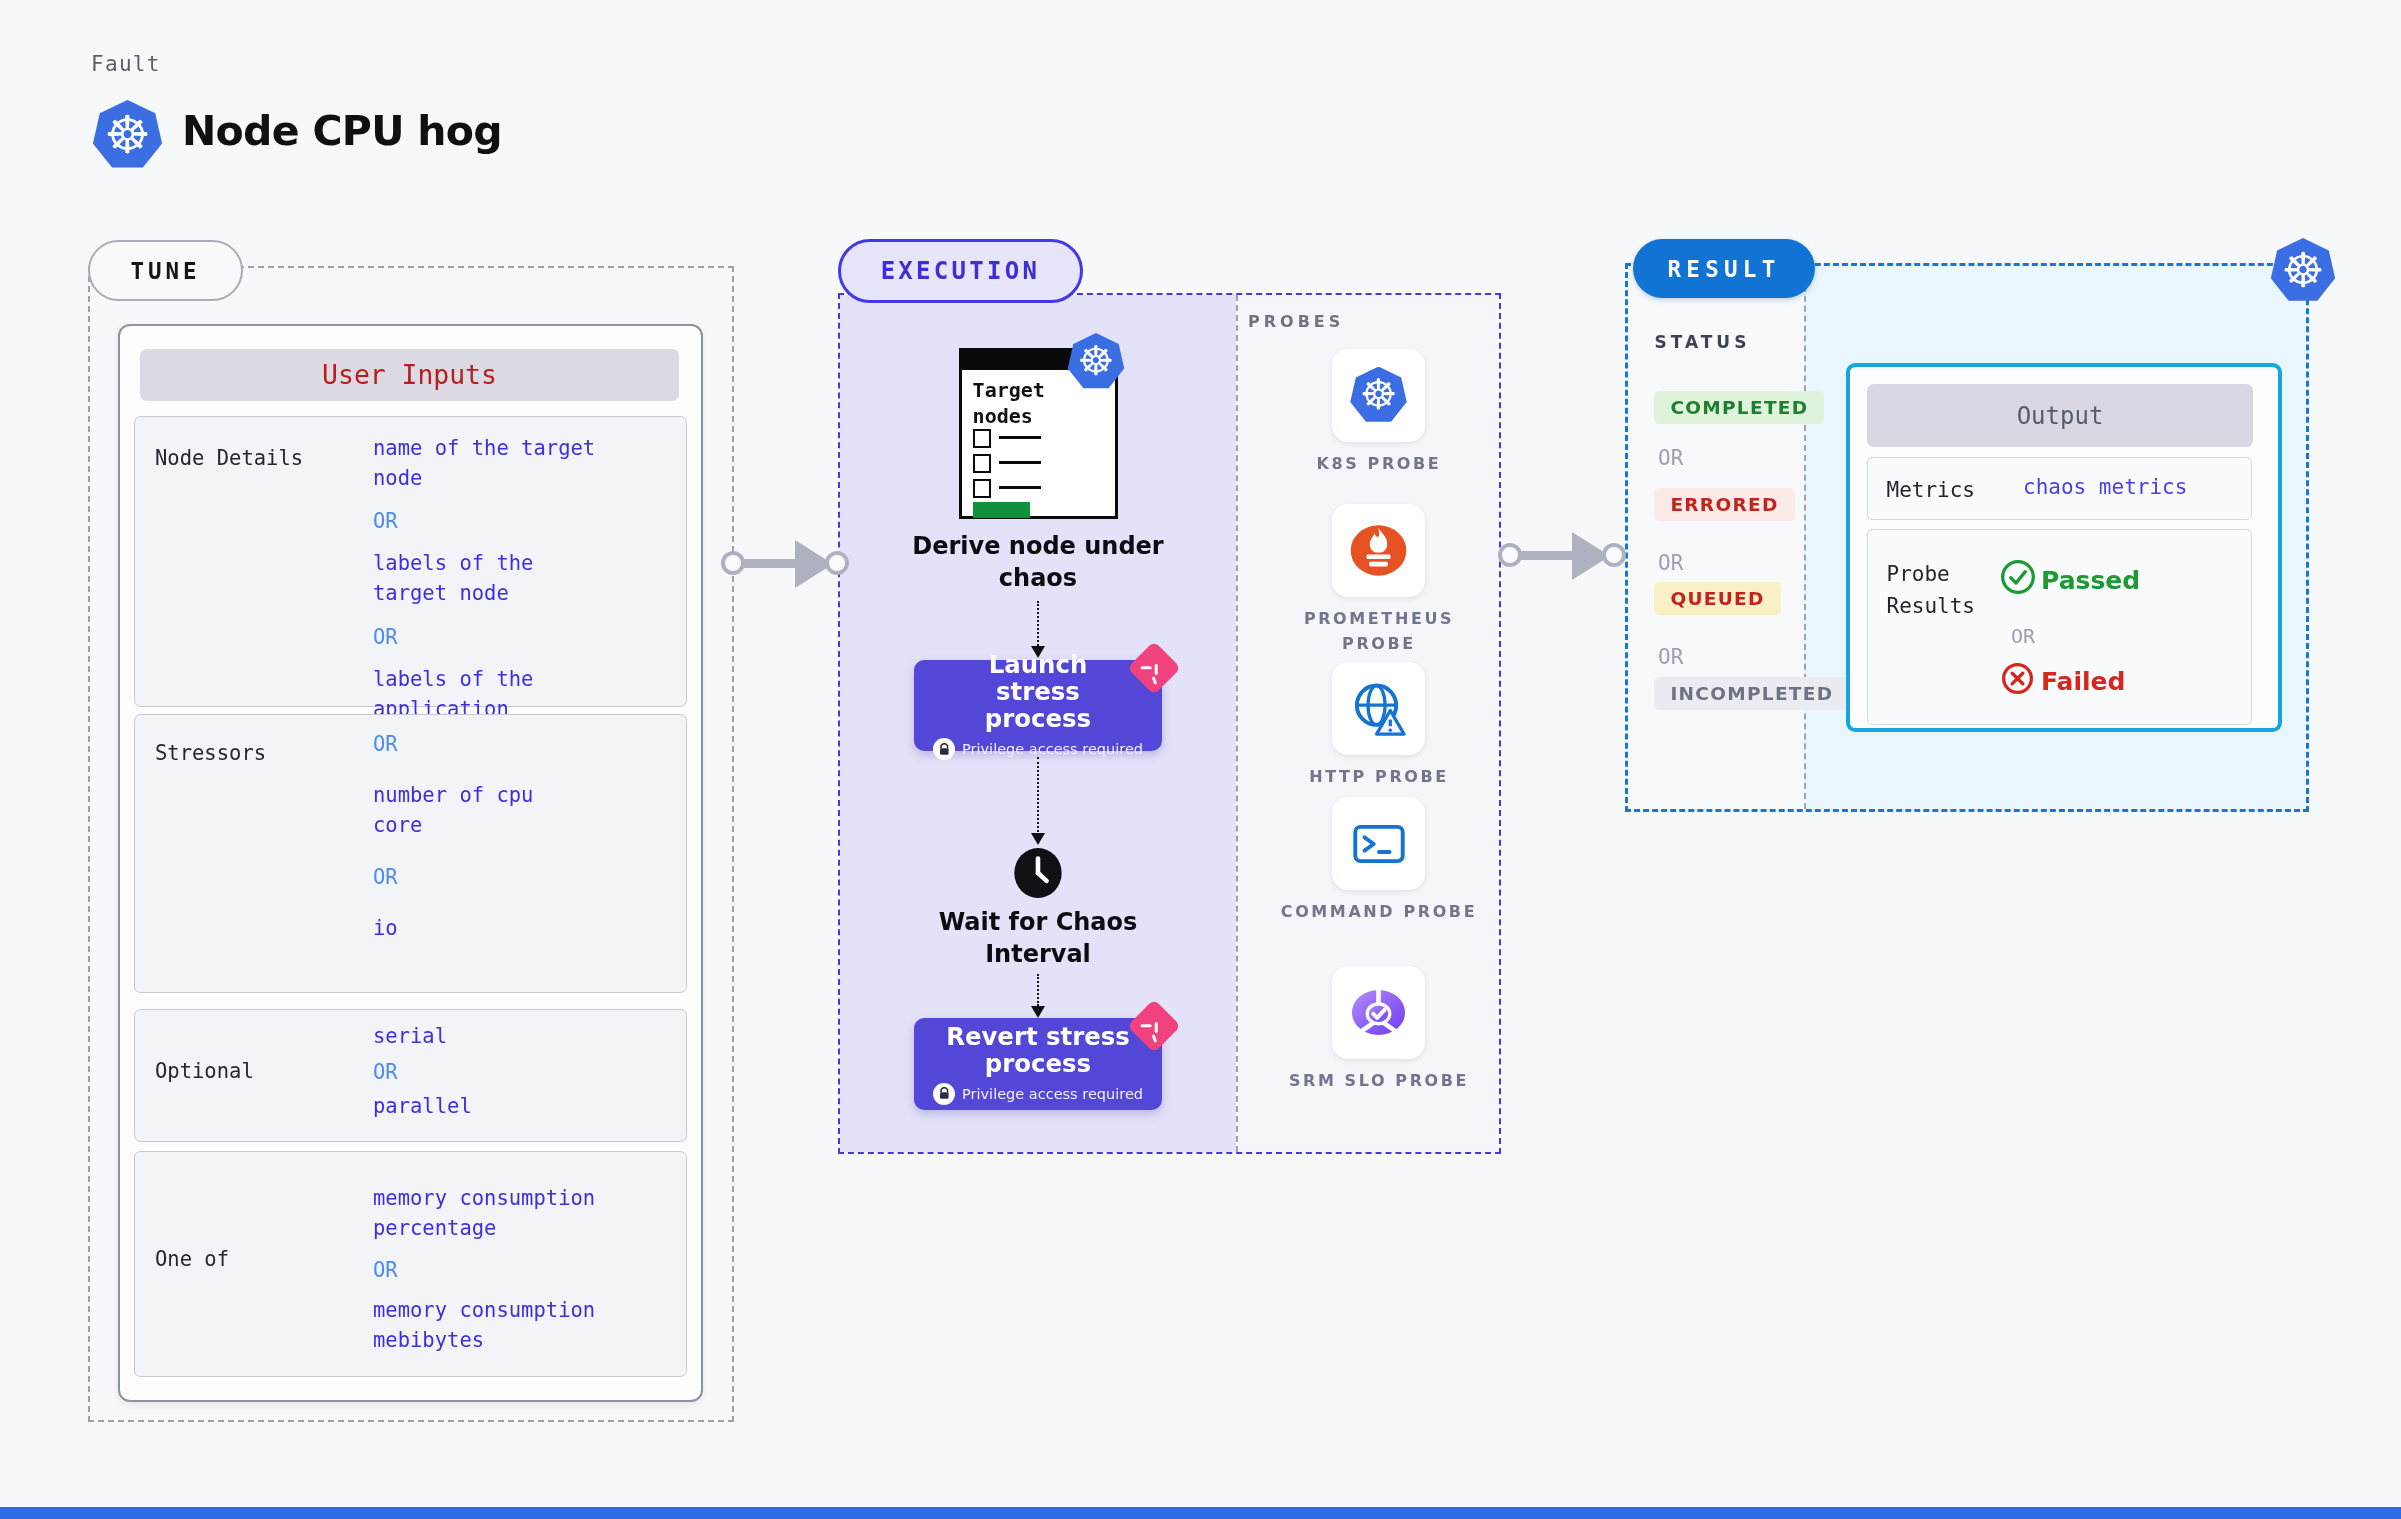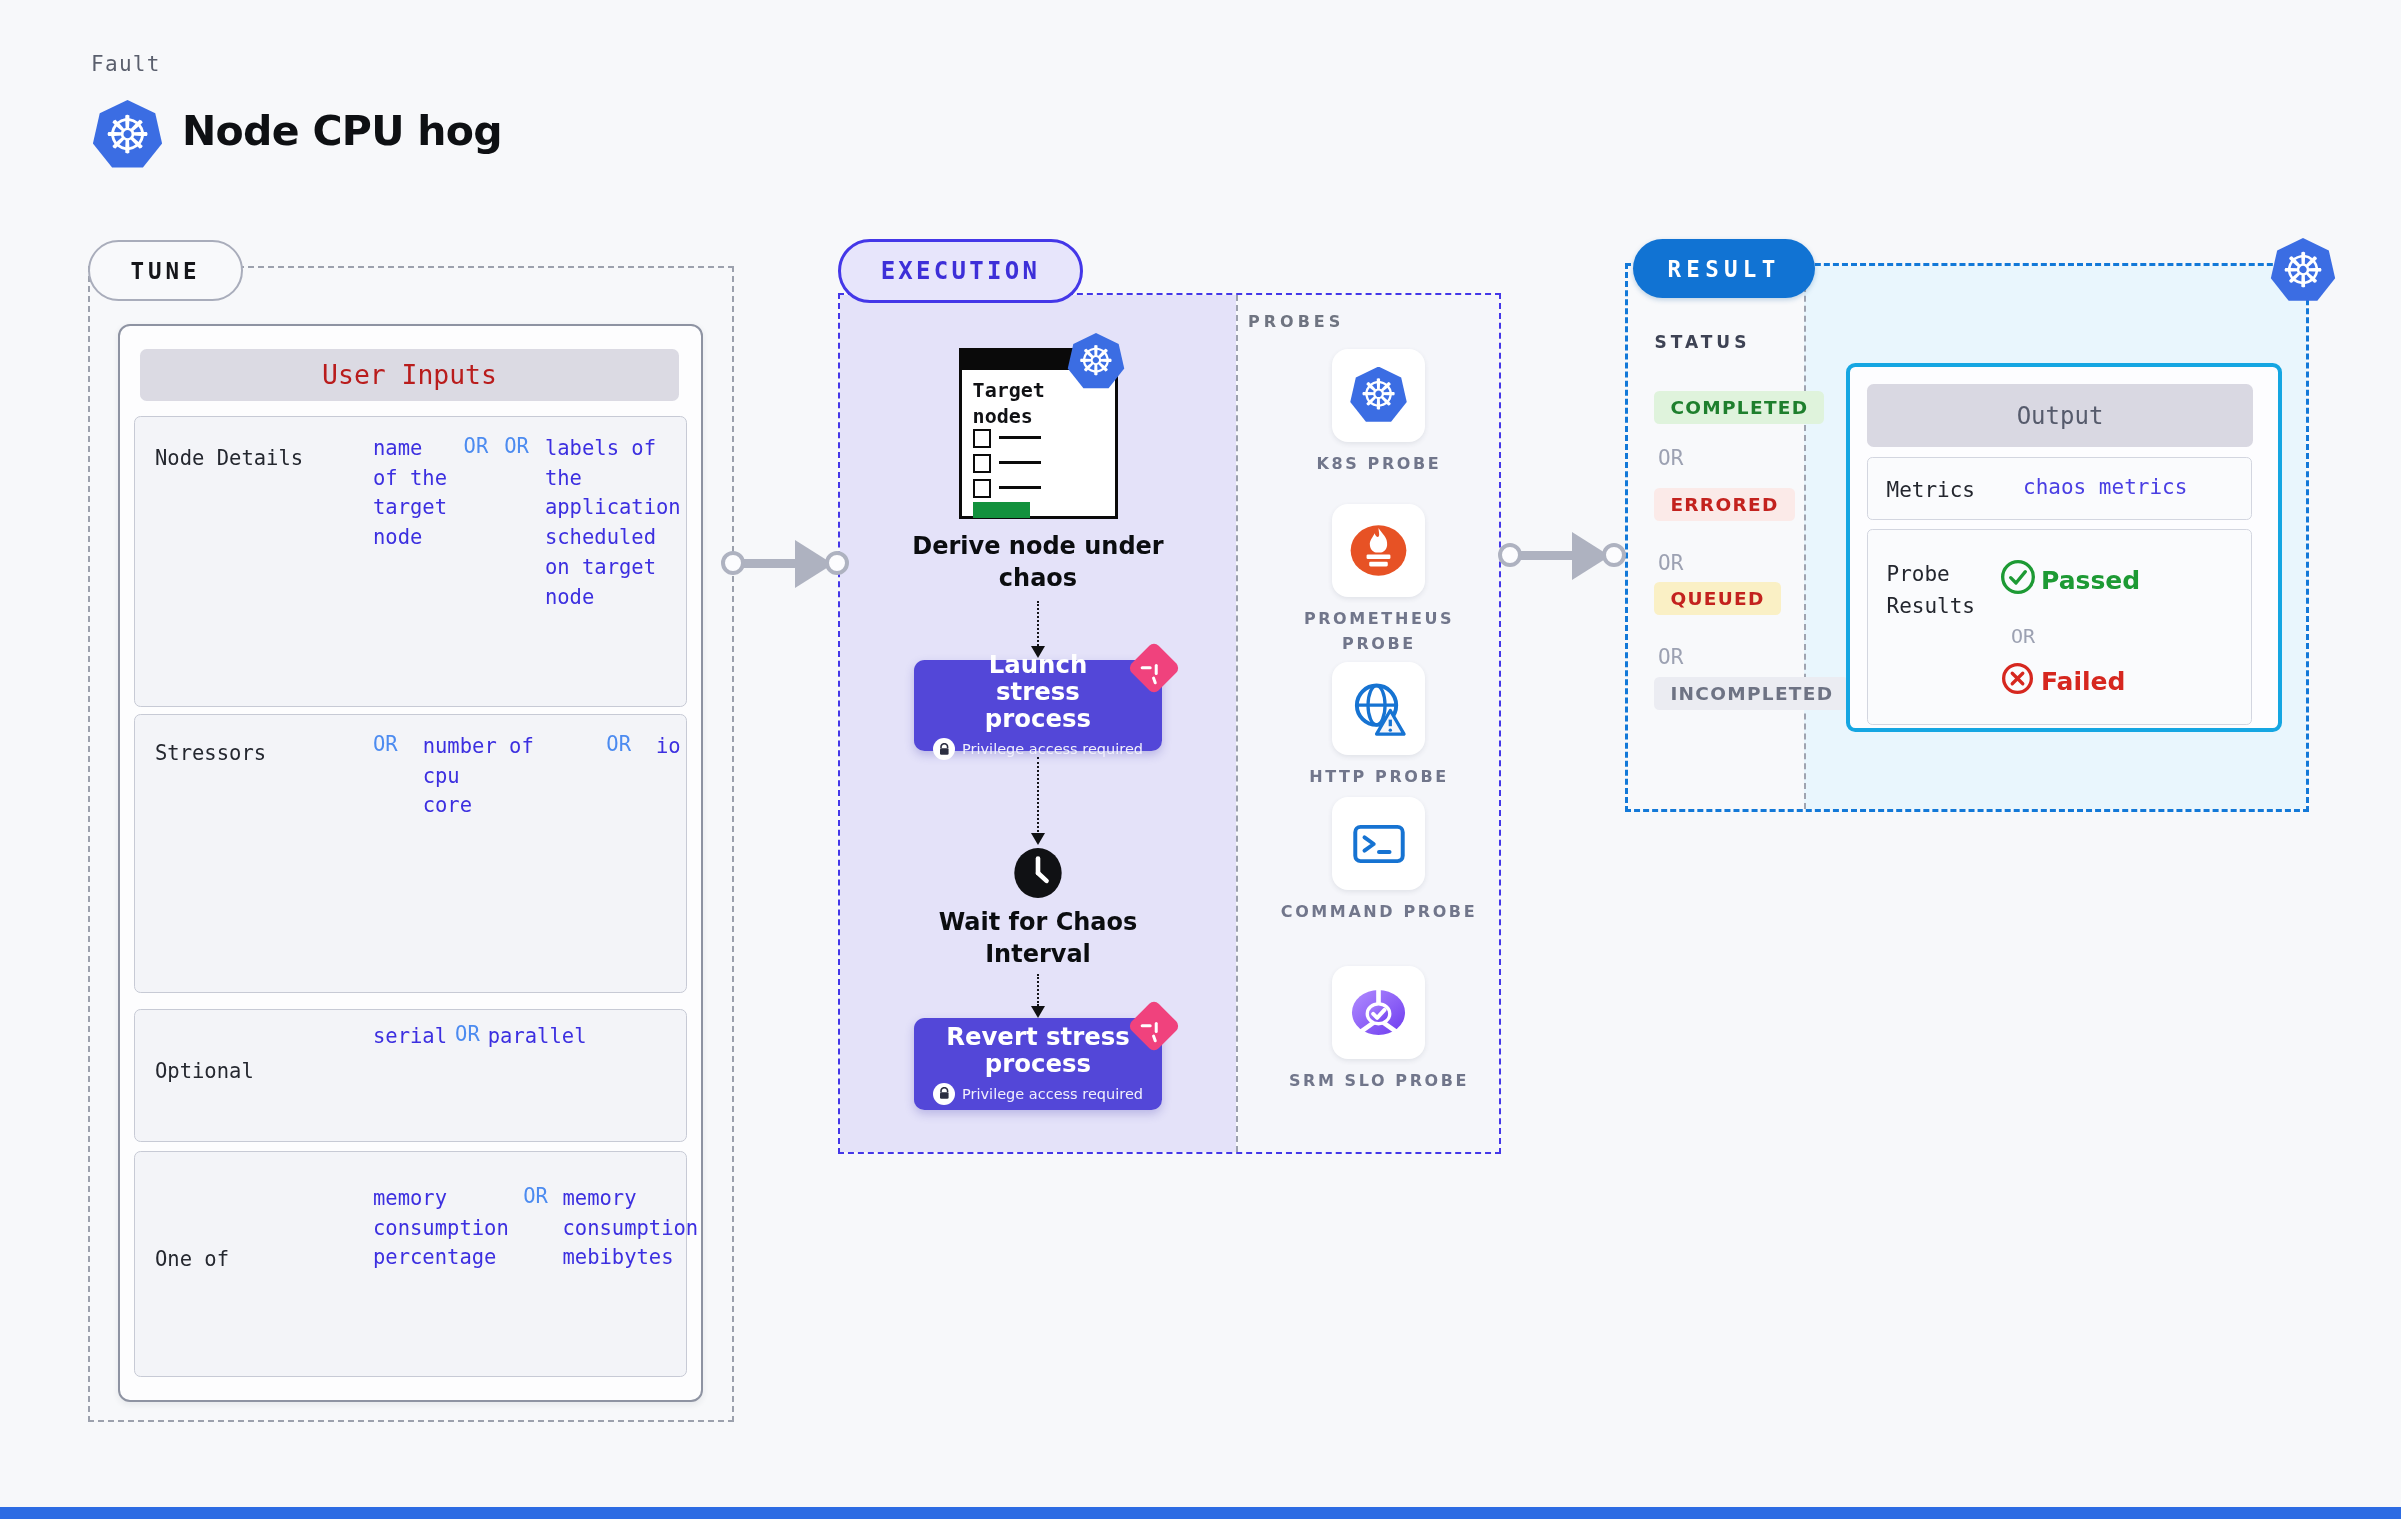--- a/index.html
+++ b/index.html
@@ -29,21 +29,21 @@
                font-size:22.5px;letter-spacing:5.3px;color:#ffffff;box-shadow:0 2px 5.3px rgba(16,90,160,.25);}
 
   
   .tune-box{left:88px;top:266px;width:642px;height:1152px;border:2.6px dashed #9ca1ad;}
   .inputs-card{left:118px;top:324px;width:581px;height:1074px;background:#fdfdfe;border:2.6px solid #8e93a2;
                border-radius:12px;box-shadow:0 2.6px 6.6px rgba(40,45,60,.08);}
   .inputs-header{left:20px;top:22.5px;width:539px;height:52px;background:#dbdae3;border-radius:6.6px;
                  display:flex;align-items:center;justify-content:center;font-size:26.4px;color:#b91c1c;}
   .inp-row{left:14px;width:551px;background:#f3f4f8;border:1.3px solid #c7cad5;border-radius:6.6px;}
   .row-label{position:absolute;left:20px;font-size:20.5px;color:#24272f;}
-  .row-vals{position:absolute;left:238px;right:5.3px;display:flex;flex-direction:row;}
+  .row-vals{position:absolute;left:238px;right:5.3px;display:flex;flex-direction:column;}
   .val{font-family:"DejaVu Sans Mono",monospace;font-size:20.5px;line-height:1.45;color:#3c2fe0;white-space:pre-line;}
   .or-blue{font-family:"DejaVu Sans Mono",monospace;font-size:20.5px;color:#4c8bf0;}
 
   
   .h-arrow{width:129px;height:57px;z-index:5;}
   .h-arrow .line{position:absolute;left:9.2px;top:24px;width:82px;height:9.2px;background:#aeb2c0;}
   .h-arrow .head{position:absolute;left:74px;top:4.6px;width:0;height:0;
                  border-left:38px solid #aeb2c0;border-top:24px solid transparent;border-bottom:24px solid transparent;}
   .h-arrow .dot{position:absolute;width:16px;height:16px;border-radius:50%;background:#fcfcfe;border:4.6px solid #aeb2c0;top:16px;}
   .dot-a{left:0;} .dot-b{left:104px;}
@@ -125,20 +125,22 @@
 
   <div class="abs inputs-card">
     <div class="abs inputs-header mono">User Inputs</div>
 
     <div class="abs inp-row" style="top:90px;height:289px;">
       <div class="row-label mono" style="top:29px;">Node Details</div>
       <div class="row-vals" style="top:17px;gap:16px;">
         <div class="val">name of the target
 node</div>
         <div class="or-blue">OR</div>
+        <div class="val">labels of the
+target node</div>
         <div class="or-blue">OR</div>
         <div class="val">labels of the application
  scheduled on target node</div>
       </div>
     </div>
 
     <div class="abs inp-row" style="top:388px;height:277px;">
       <div class="row-label mono" style="top:26.4px;">Stressors</div>
       <div class="row-vals" style="top:17px;gap:25px;">
         <div class="or-blue">OR</div>

